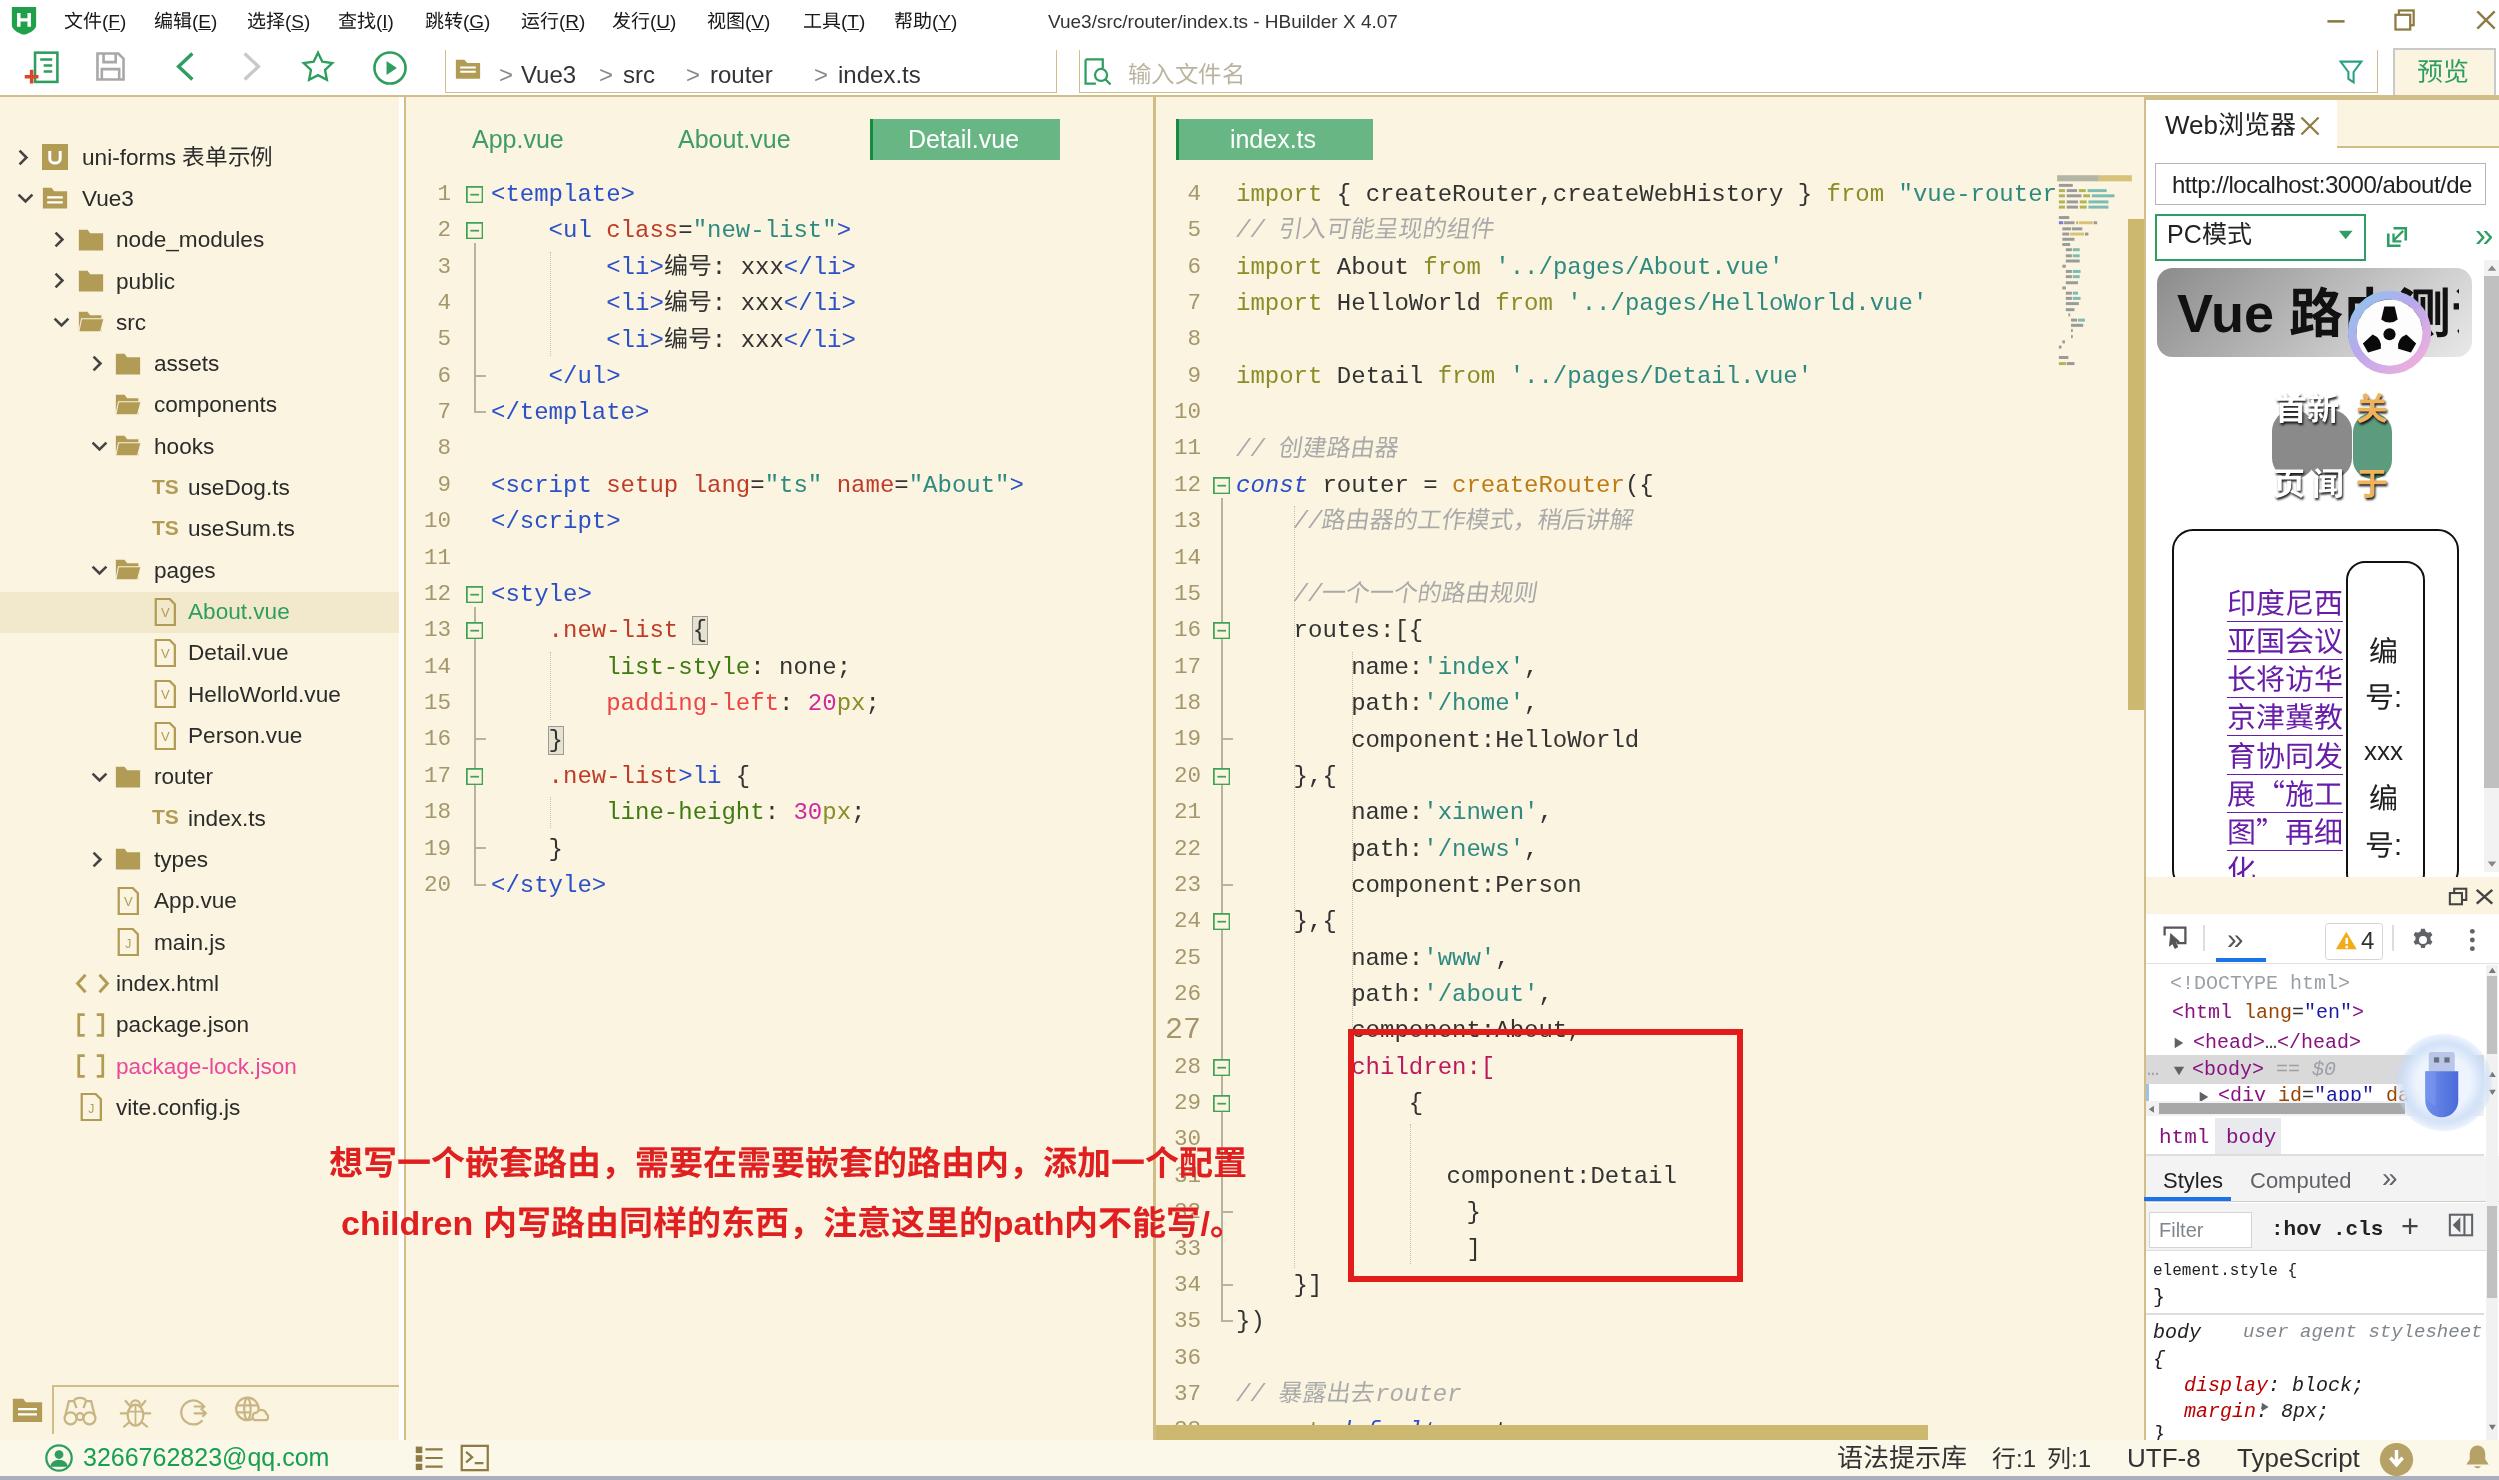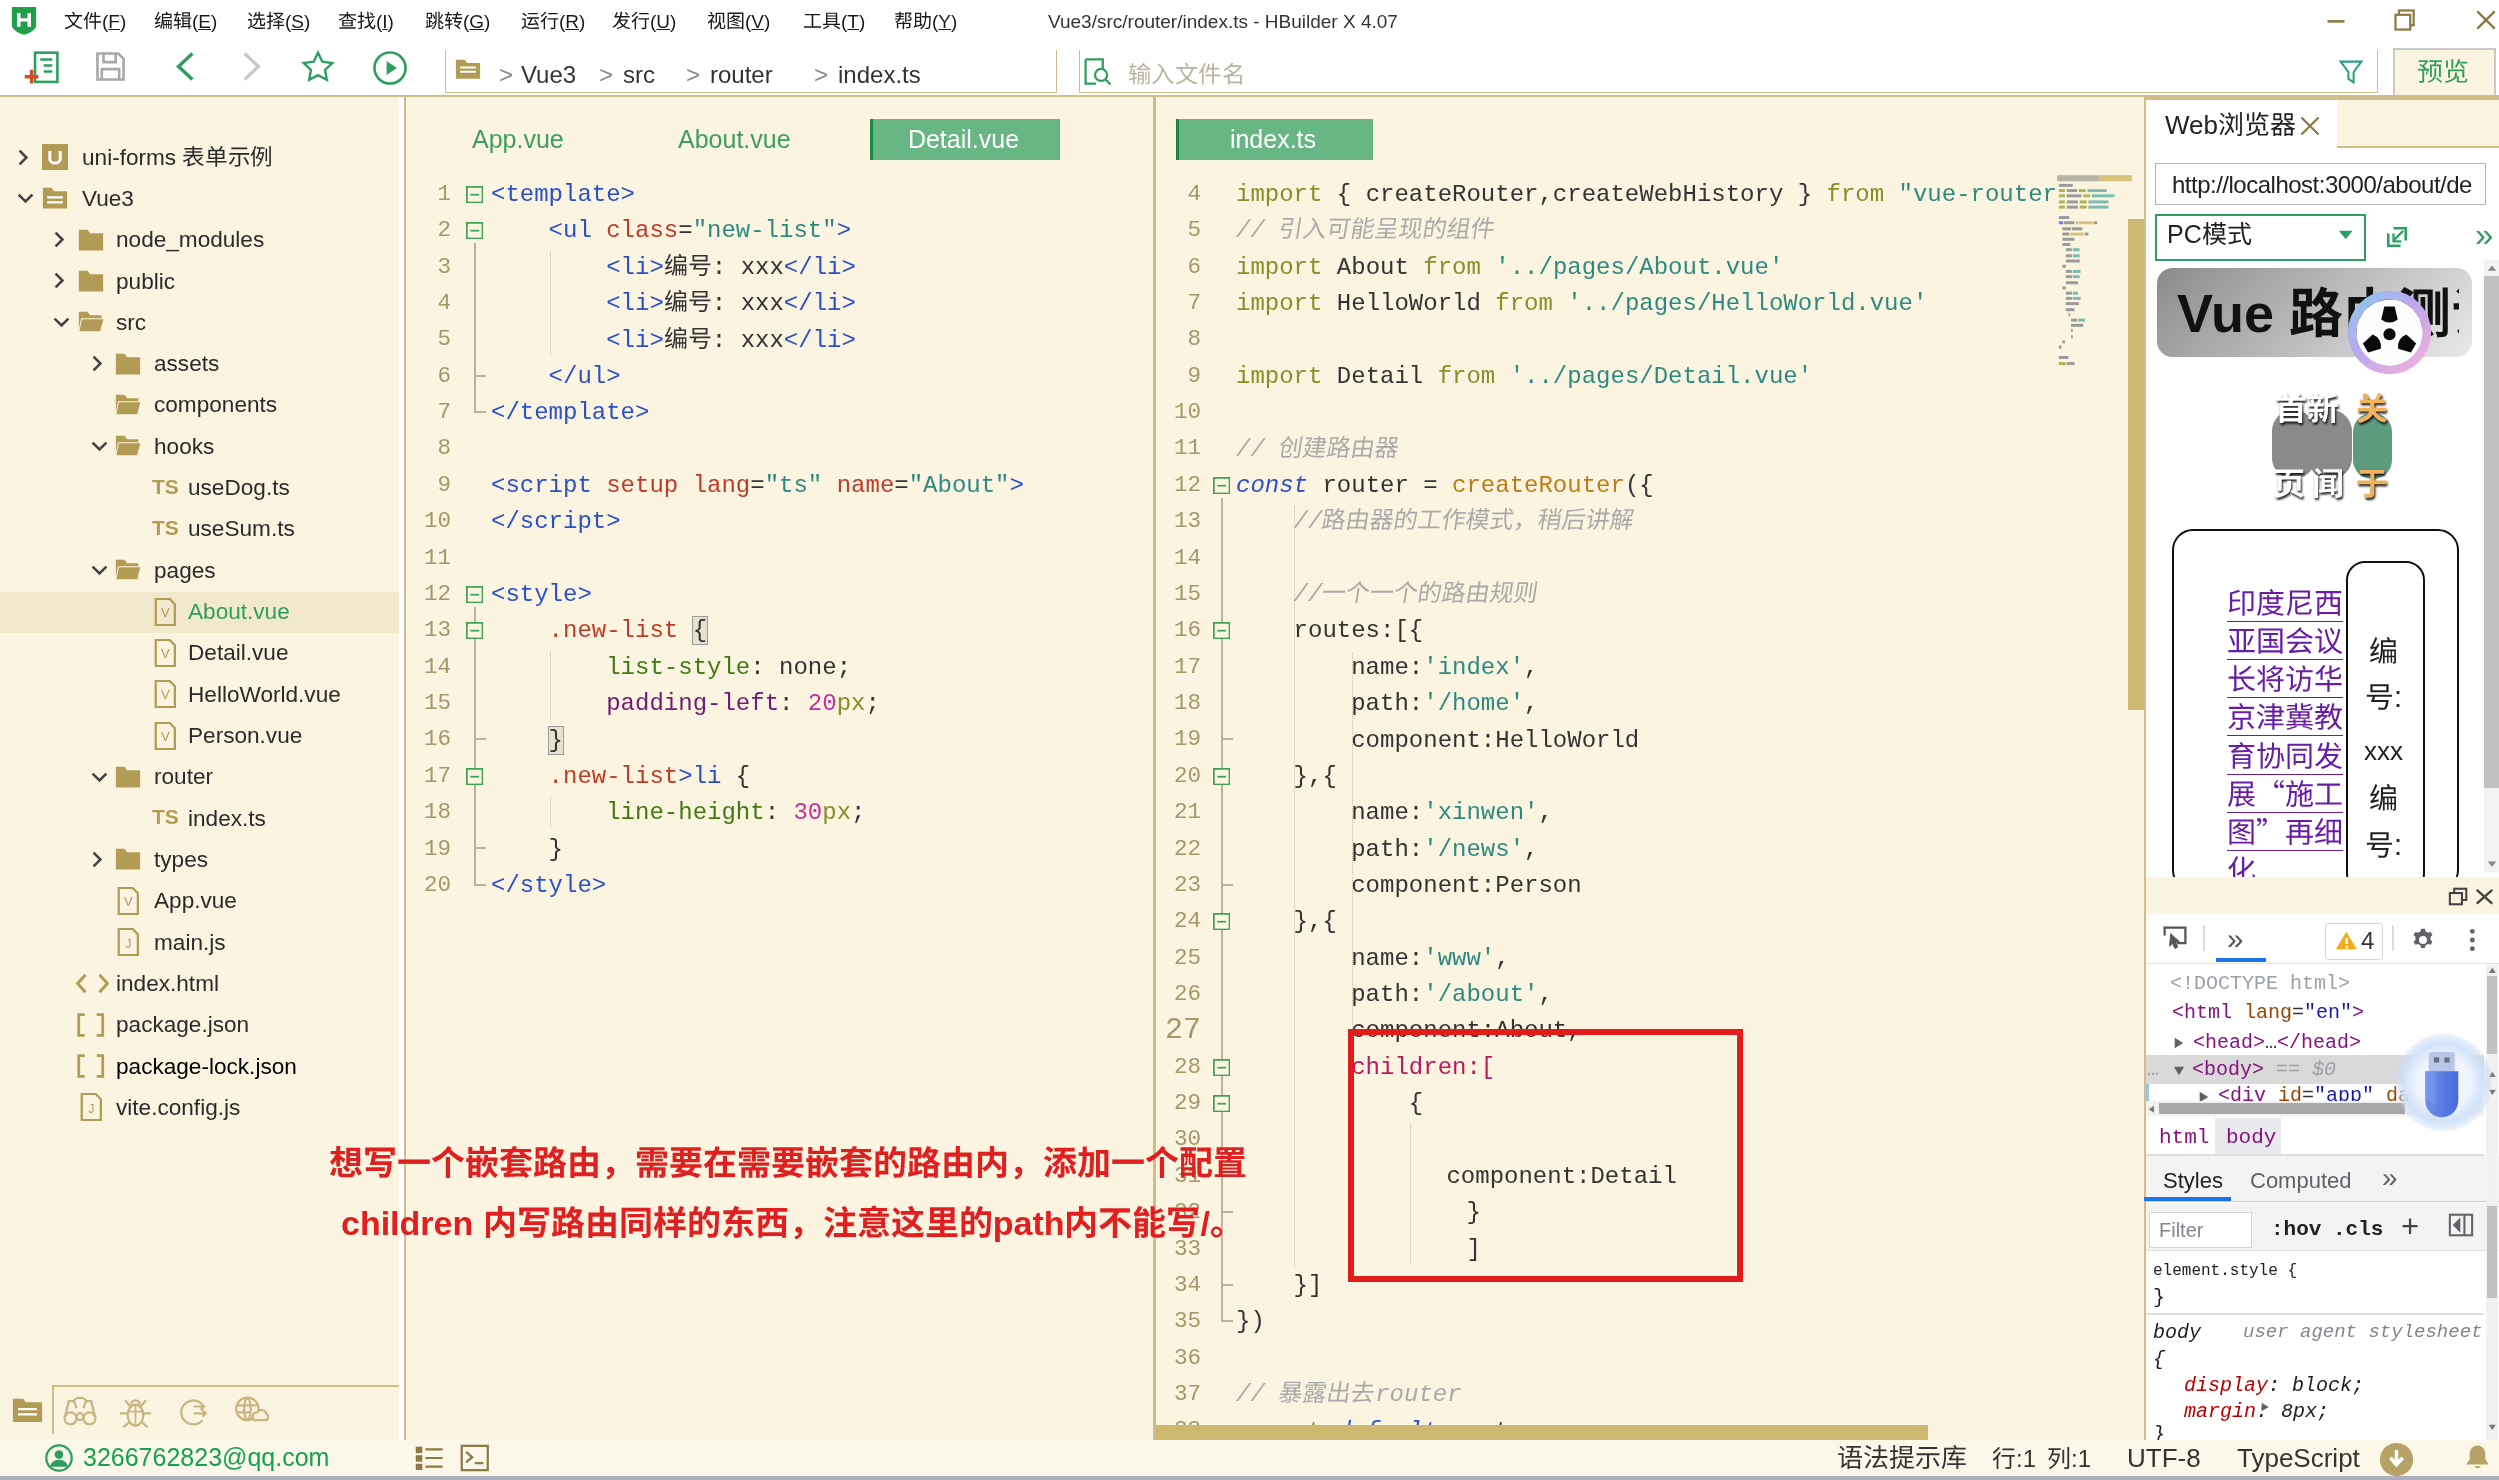--- a/index.html
+++ b/index.html
@@ -394,21 +394,21 @@
       <path d="M12 2 L3 12 L12 22 M28 2 L37 12 L28 22" stroke="#b29c55" stroke-width="3.4" fill="none"></path>
     </svg>
     <div class="a" style="left:116px;top:967px;height:33px;line-height:33px;font-size:22.6px;color:#2b2b2b;font-family:'Liberation Sans',sans-serif;white-space:pre;">index.html</div>
     <svg class="a" style="left:76px;top:1013px" width="29.5" height="24" viewBox="0 0 34 28">
       <path d="M10 2 h-7 v24 h7 M24 2 h7 v24 h-7" stroke="#b29c55" stroke-width="3.2" fill="none"></path>
     </svg>
     <div class="a" style="left:116px;top:1008px;height:33px;line-height:33px;font-size:22.6px;color:#2b2b2b;font-family:'Liberation Sans',sans-serif;white-space:pre;">package.json</div>
     <svg class="a" style="left:76px;top:1054px" width="29.5" height="24" viewBox="0 0 34 28">
       <path d="M10 2 h-7 v24 h7 M24 2 h7 v24 h-7" stroke="#b29c55" stroke-width="3.2" fill="none"></path>
     </svg>
-    <div class="a" style="left:116px;top:1050px;height:33px;line-height:33px;font-size:22.6px;color:#000000;font-family:'Liberation Sans',sans-serif;white-space:pre;text-align:center;">package-lock.json</div>
+    <div class="a" style="left:116px;top:1050px;height:33px;line-height:33px;font-size:22.6px;color:#ec4899;font-family:'Liberation Sans',sans-serif;white-space:pre;text-align:center;">package-lock.json</div>
     <svg class="a" style="left:80px;top:1093px" width="22.6" height="28" viewBox="0 0 26 32">
       <path d="M2 1 h16 l6 6 v24 h-22 Z" fill="none" stroke="#b29c55" stroke-width="2.6"></path>
       <text x="13" y="23" font-size="14" font-family="Liberation Sans" fill="#b29c55" text-anchor="middle">J</text>
     </svg>
     <div class="a" style="left:116px;top:1091px;height:33px;line-height:33px;font-size:22.6px;color:#2b2b2b;font-family:'Liberation Sans',sans-serif;white-space:pre;">vite.config.js</div>
     <div class="a" style="left:54px;top:1385px;width:345px;height:1.7px;background:#d0bd88"></div>
     <div class="a" style="left:52px;top:1385px;width:1.7px;height:49px;background:#d0bd88"></div>
     <svg class="a" style="left:12px;top:1397px" width="31" height="26" viewBox="0 0 36 30">
       <path d="M1 2 h12 l3 4 h19 v23 h-34 Z" fill="#b29c55"></path>
       <path d="M7 14 h22 M7 20 h22" stroke="#fff" stroke-width="2.6"></path>
@@ -481,21 +481,21 @@
     <div class="a" style="left:491px;top:504px;height:35px;line-height:35px;font-size:24px;font-family:'Liberation Mono',monospace;white-space:pre"><span style="color:#2b50c8;">&lt;/script&gt;</span></div>
     <div class="a" style="left:399px;top:542px;width:52px;height:33px;line-height:33px;text-align:right;font-size:22.6px;color:#a4976b;font-family:'Liberation Mono',monospace">11</div>
     <div class="a" style="left:491px;top:541px;height:35px;line-height:35px;font-size:24px;font-family:'Liberation Mono',monospace;white-space:pre"></div>
     <div class="a" style="left:399px;top:578px;width:52px;height:33px;line-height:33px;text-align:right;font-size:22.6px;color:#a4976b;font-family:'Liberation Mono',monospace">12</div>
     <div class="a" style="left:491px;top:577px;height:35px;line-height:35px;font-size:24px;font-family:'Liberation Mono',monospace;white-space:pre"><span style="color:#2b50c8;">&lt;style&gt;</span></div>
     <div class="a" style="left:399px;top:614px;width:52px;height:33px;line-height:33px;text-align:right;font-size:22.6px;color:#a4976b;font-family:'Liberation Mono',monospace">13</div>
     <div class="a" style="left:491px;top:613px;height:35px;line-height:35px;font-size:24px;font-family:'Liberation Mono',monospace;white-space:pre"><span style="color:#333333;">    </span><span style="color:#be3c28;">.new-list </span><span style="background:#e7e2d0;outline:1.7px solid #9a9a9a;color:#333">{</span></div>
     <div class="a" style="left:399px;top:651px;width:52px;height:33px;line-height:33px;text-align:right;font-size:22.6px;color:#a4976b;font-family:'Liberation Mono',monospace">14</div>
     <div class="a" style="left:491px;top:650px;height:35px;line-height:35px;font-size:24px;font-family:'Liberation Mono',monospace;white-space:pre"><span style="color:#333333;">        </span><span style="color:#3f7a12;">list-style</span><span style="color:#333333;">: none;</span></div>
     <div class="a" style="left:399px;top:687px;width:52px;height:33px;line-height:33px;text-align:right;font-size:22.6px;color:#a4976b;font-family:'Liberation Mono',monospace">15</div>
-    <div class="a" style="left:491px;top:686px;height:35px;line-height:35px;font-size:24px;font-family:'Liberation Mono',monospace;white-space:pre"><span style="color:#333333;">        </span><span style="color:#701a75;">padding-left</span><span style="color:#333333;">: </span><span style="color:#ce2b9c;">20</span><span style="color:#8a8d28;">px</span><span style="color:#333333;">;</span></div>
+    <div class="a" style="left:491px;top:686px;height:35px;line-height:35px;font-size:24px;font-family:'Liberation Mono',monospace;white-space:pre"><span style="color:#333333;">        </span><span style="color:#ef4444;">padding-left</span><span style="color:#333333;">: </span><span style="color:#ce2b9c;">20</span><span style="color:#8a8d28;">px</span><span style="color:#333333;">;</span></div>
     <div class="a" style="left:399px;top:723px;width:52px;height:33px;line-height:33px;text-align:right;font-size:22.6px;color:#a4976b;font-family:'Liberation Mono',monospace">16</div>
     <div class="a" style="left:491px;top:723px;height:35px;line-height:35px;font-size:24px;font-family:'Liberation Mono',monospace;white-space:pre"><span style="color:#333333;">    </span><span style="background:#e7e2d0;outline:1.7px solid #9a9a9a;color:#333">}</span></div>
     <div class="a" style="left:399px;top:760px;width:52px;height:33px;line-height:33px;text-align:right;font-size:22.6px;color:#a4976b;font-family:'Liberation Mono',monospace">17</div>
     <div class="a" style="left:491px;top:759px;height:35px;line-height:35px;font-size:24px;font-family:'Liberation Mono',monospace;white-space:pre"><span style="color:#333333;">    </span><span style="color:#be3c28;">.new-list</span><span style="color:#2b50c8;">&gt;</span><span style="color:#2b50c8;">li </span><span style="color:#333333;">{</span></div>
     <div class="a" style="left:399px;top:796px;width:52px;height:33px;line-height:33px;text-align:right;font-size:22.6px;color:#a4976b;font-family:'Liberation Mono',monospace">18</div>
     <div class="a" style="left:491px;top:795px;height:35px;line-height:35px;font-size:24px;font-family:'Liberation Mono',monospace;white-space:pre"><span style="color:#333333;">        </span><span style="color:#3f7a12;">line-height</span><span style="color:#333333;">: </span><span style="color:#ce2b9c;">30</span><span style="color:#8a8d28;">px</span><span style="color:#333333;">;</span></div>
     <div class="a" style="left:399px;top:833px;width:52px;height:33px;line-height:33px;text-align:right;font-size:22.6px;color:#a4976b;font-family:'Liberation Mono',monospace">19</div>
     <div class="a" style="left:491px;top:832px;height:35px;line-height:35px;font-size:24px;font-family:'Liberation Mono',monospace;white-space:pre"><span style="color:#333333;">    </span><span style="color:#333333;">}</span></div>
     <div class="a" style="left:399px;top:869px;width:52px;height:33px;line-height:33px;text-align:right;font-size:22.6px;color:#a4976b;font-family:'Liberation Mono',monospace">20</div>
     <div class="a" style="left:491px;top:868px;height:35px;line-height:35px;font-size:24px;font-family:'Liberation Mono',monospace;white-space:pre"><span style="color:#2b50c8;">&lt;/style&gt;</span></div>

